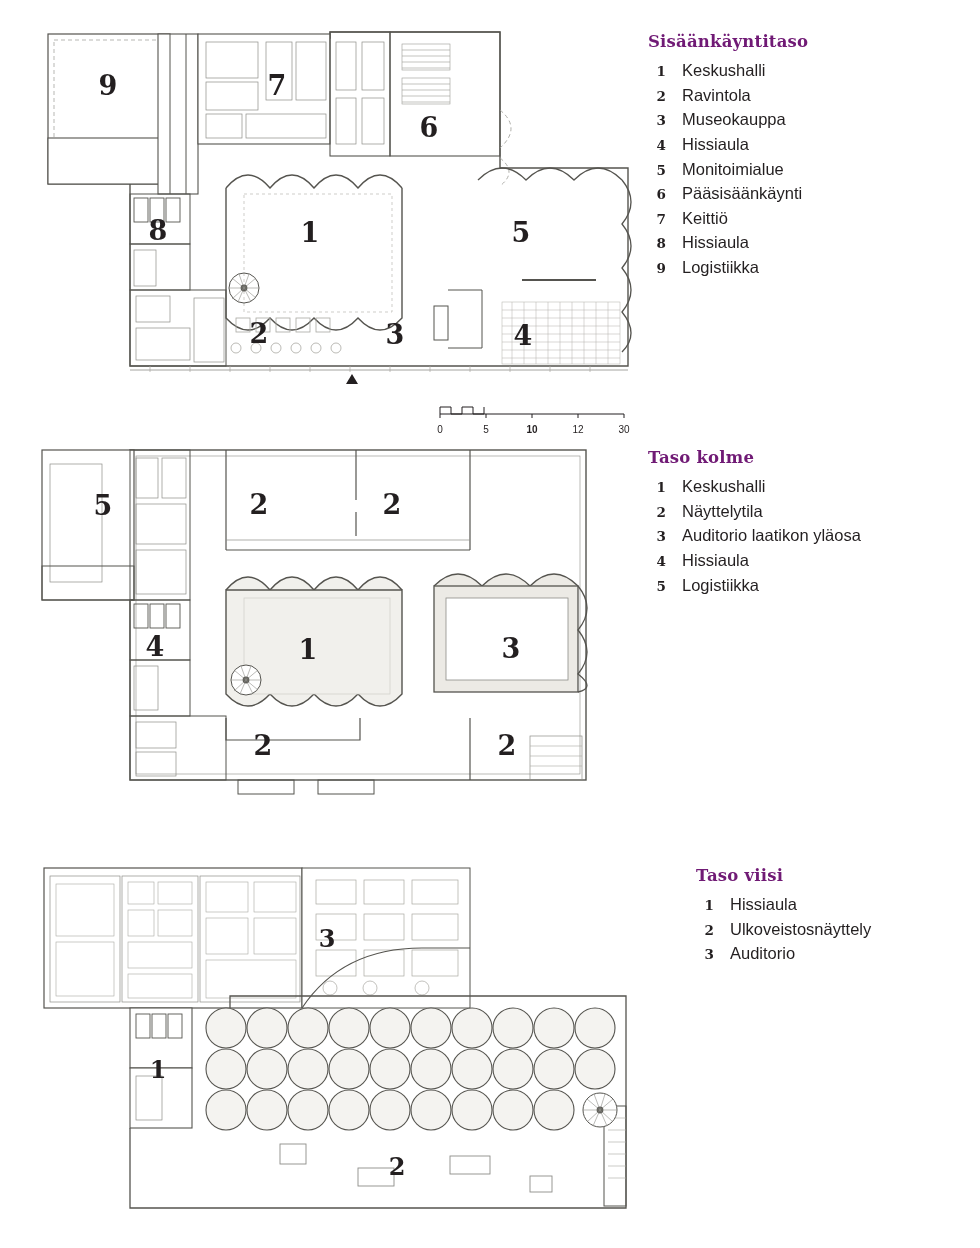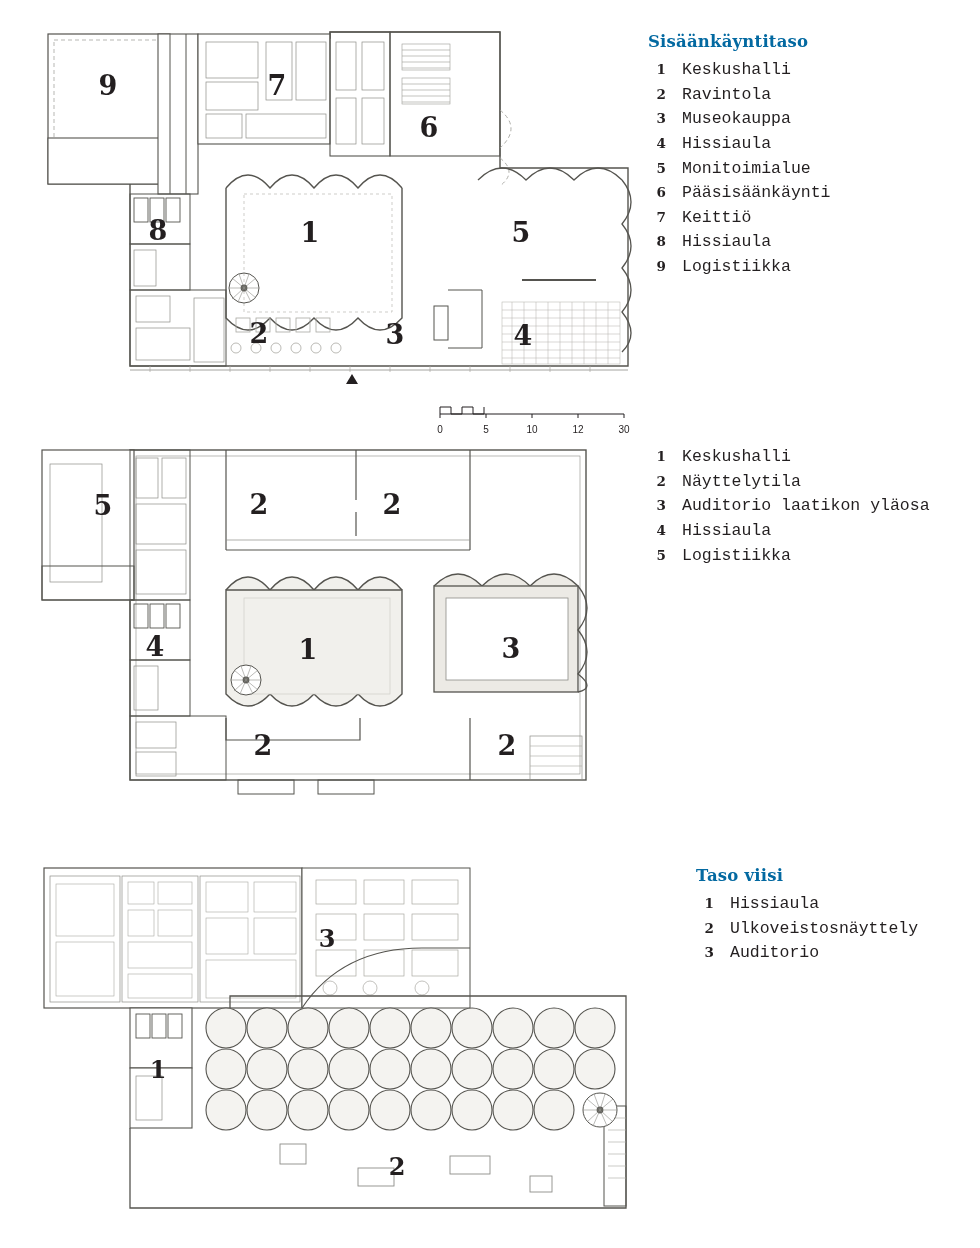--- a/index.html
+++ b/index.html
@@ -27,21 +27,21 @@
   
   .legend {
     position: absolute;
     width: 330px;
   }
   .legend-title {
     font-family: "DejaVu Serif", serif;
     font-weight: bold;
     font-size: 16.5px;
     letter-spacing: 0.2px;
-    color: #0369a1;
+    color: #701a75;
     margin: 0 0 10px 0;
   }
   .legend-list {
     list-style: none;
     margin: 0;
     padding: 0;
   }
   .legend-item {
     display: flex;
     align-items: baseline;
@@ -51,21 +51,21 @@
     font-family: "DejaVu Serif", serif;
     font-weight: bold;
     font-size: 13.5px;
     width: 34px;
     text-align: right;
     padding-right: 16px;
     box-sizing: border-box;
     color: #231f20;
   }
   .legend-label {
-    font-family: Liberation Mono, monospace;
+    font-family: Liberation Sans, sans-serif;
     font-size: 16.5px;
     color: #231f20;
     line-height: 1.1;
   }
 
   
   .scalebar {
     position: absolute;
     left: 438px;
     top: 404px;
@@ -469,21 +469,21 @@
       <line x1="2" y1="10" x2="2" y2="14"></line>
       <line x1="48" y1="10" x2="48" y2="14"></line>
       <line x1="94" y1="10" x2="94" y2="14"></line>
       <line x1="140" y1="10" x2="140" y2="14"></line>
       <line x1="186" y1="10" x2="186" y2="14"></line>
     </g>
   </svg>
   <div class="scale-nums" id="scale-nums">
       <span class="scale-num" style="left: 2px;">0</span>
       <span class="scale-num" style="left: 48px;">5</span>
-      <span class="scale-num" style="left: 94px;">10</span>
+      <span class="scale-num" style="left: 94px; font-weight: bold;">10</span>
       <span class="scale-num" style="left: 140px;">12</span>
       <span class="scale-num" style="left: 186px;">30</span>
     </div>
 </div>
 
 <div class="legend" id="legend-1" style="left:648px; top:32px;">
   <div class="legend-title">Sisäänkäyntitaso</div>
   <ul class="legend-list" id="legend-list-1">
       <li class="legend-item">
         <span class="legend-num">1</span>
@@ -518,20 +518,21 @@
         <span class="legend-label">Hissiaula</span>
       </li>
       <li class="legend-item">
         <span class="legend-num">9</span>
         <span class="legend-label">Logistiikka</span>
       </li>
     </ul>
 </div>
 
 <div class="legend" id="legend-2" style="left:648px; top:448px;">
+  <div class="legend-title">Taso kolme</div>
   <ul class="legend-list" id="legend-list-2">
       <li class="legend-item">
         <span class="legend-num">1</span>
         <span class="legend-label">Keskushalli</span>
       </li>
       <li class="legend-item">
         <span class="legend-num">2</span>
         <span class="legend-label">Näyttelytila</span>
       </li>
       <li class="legend-item">

